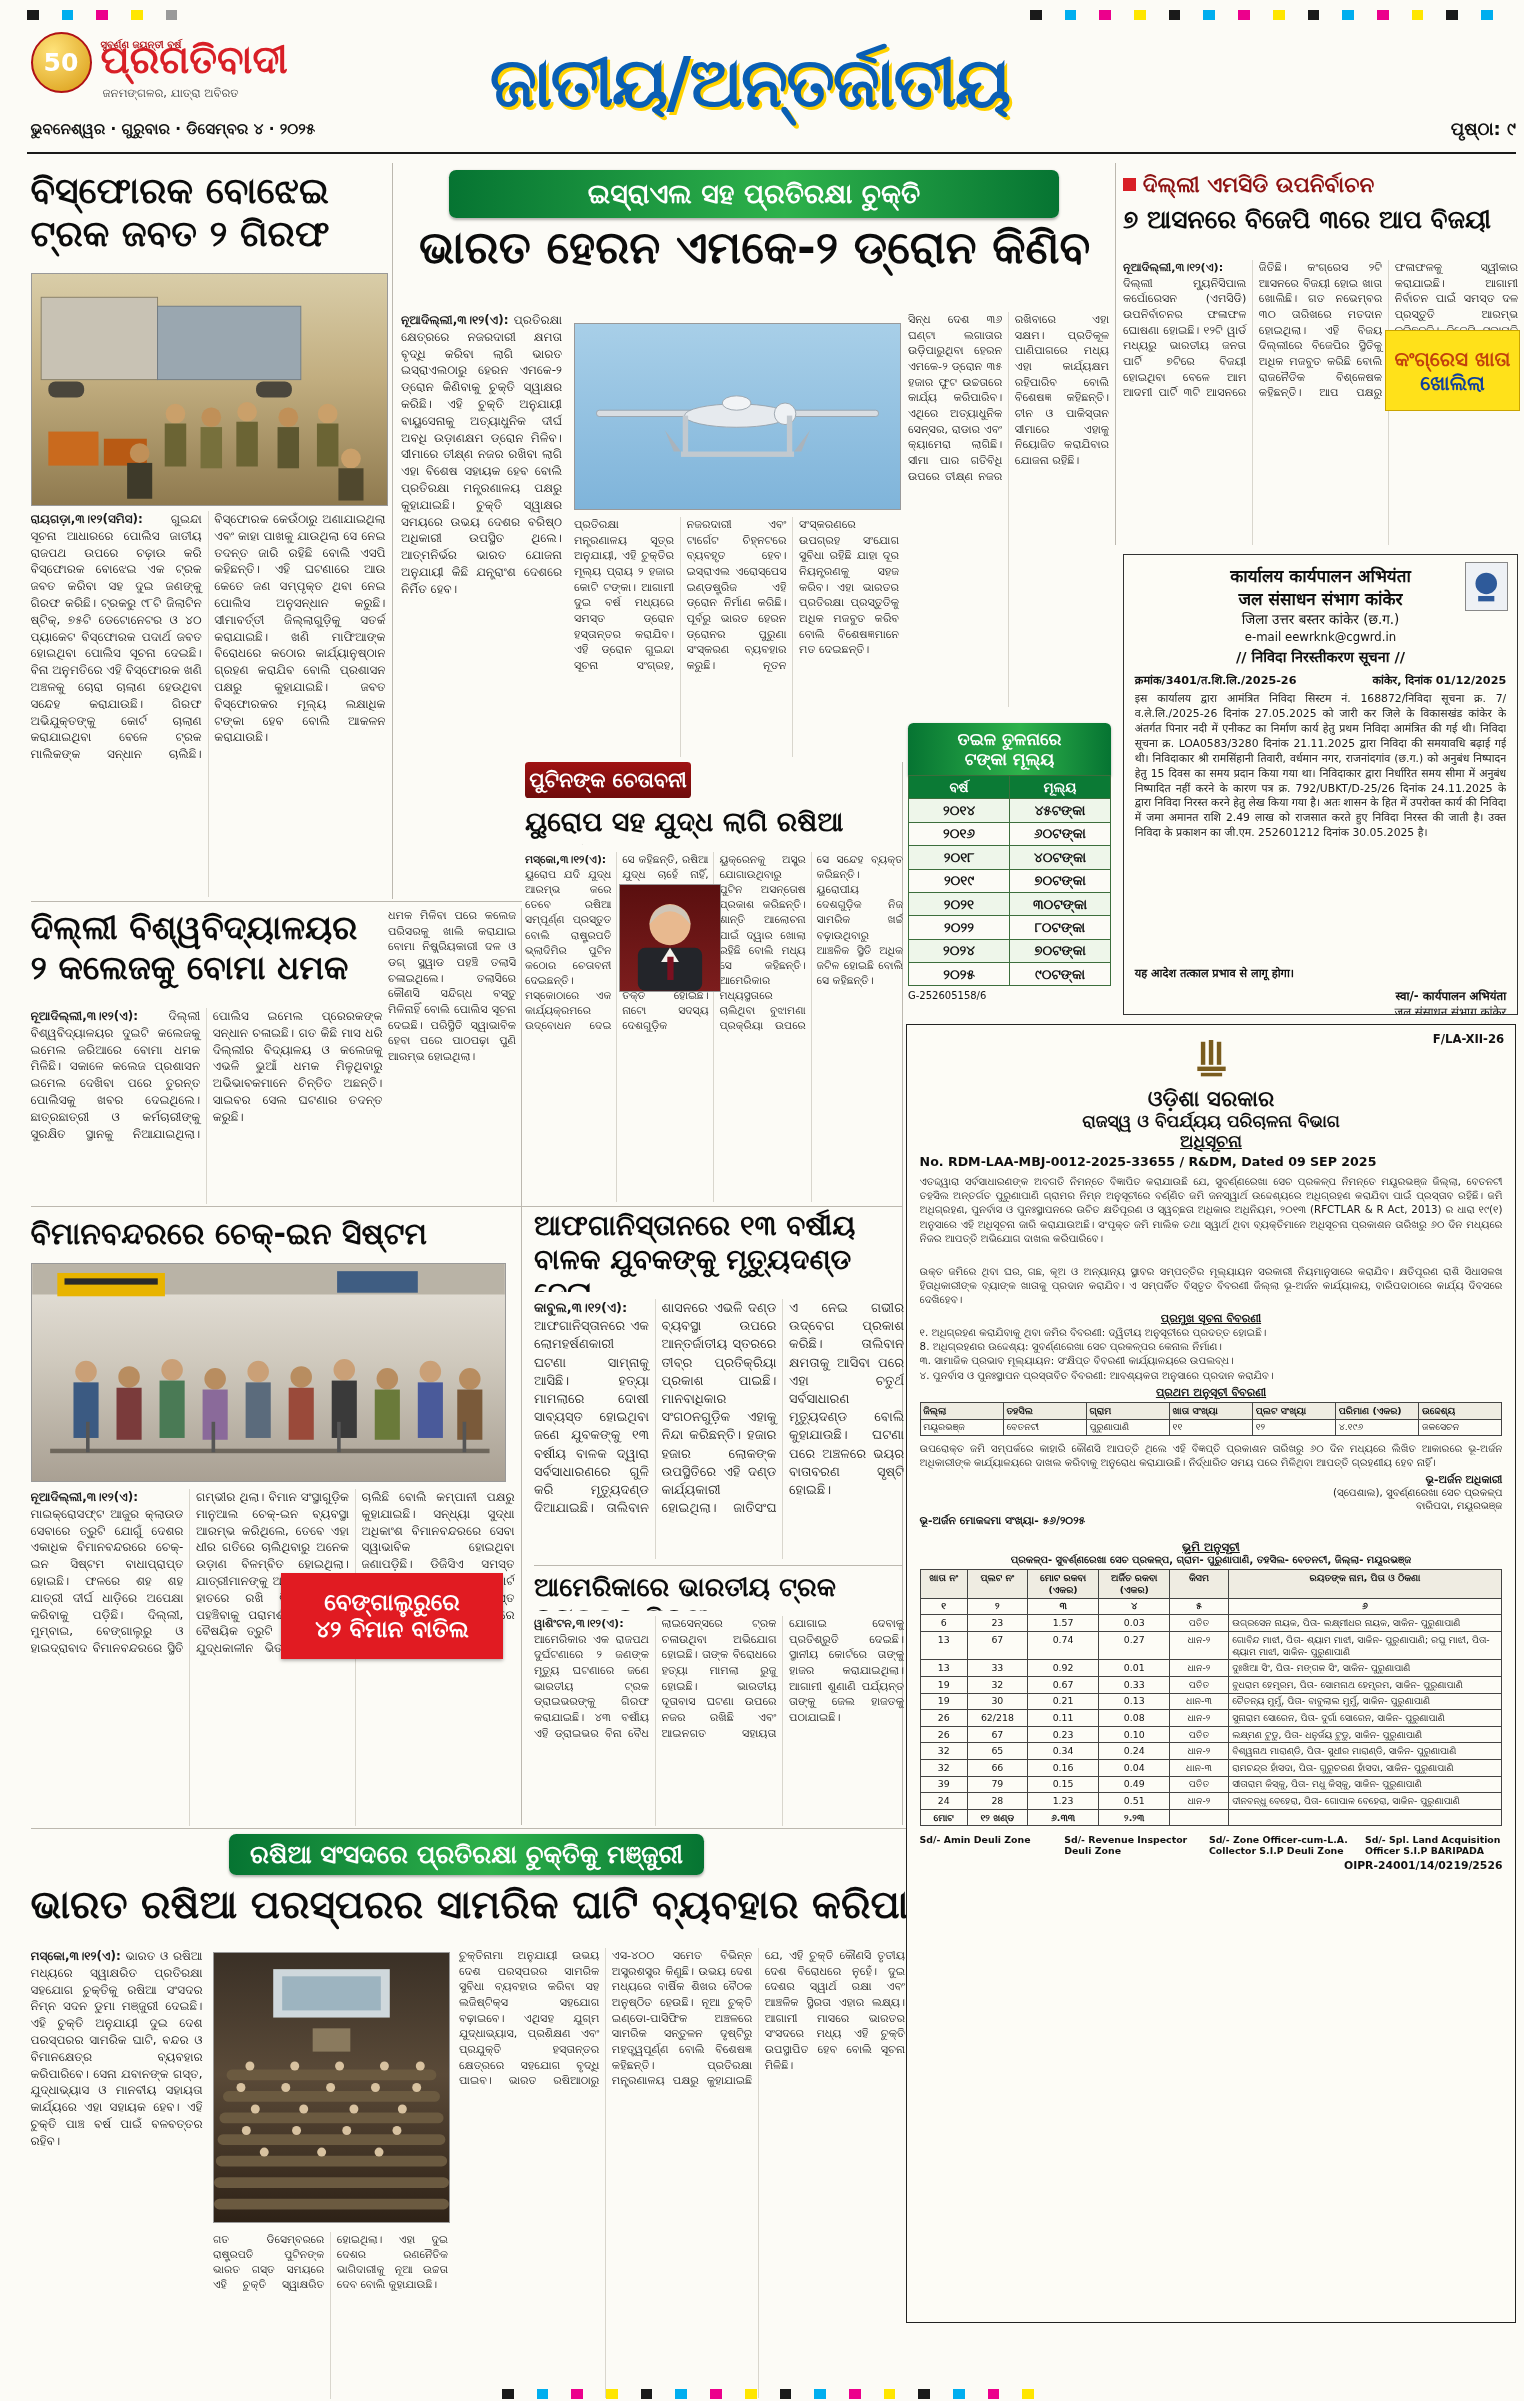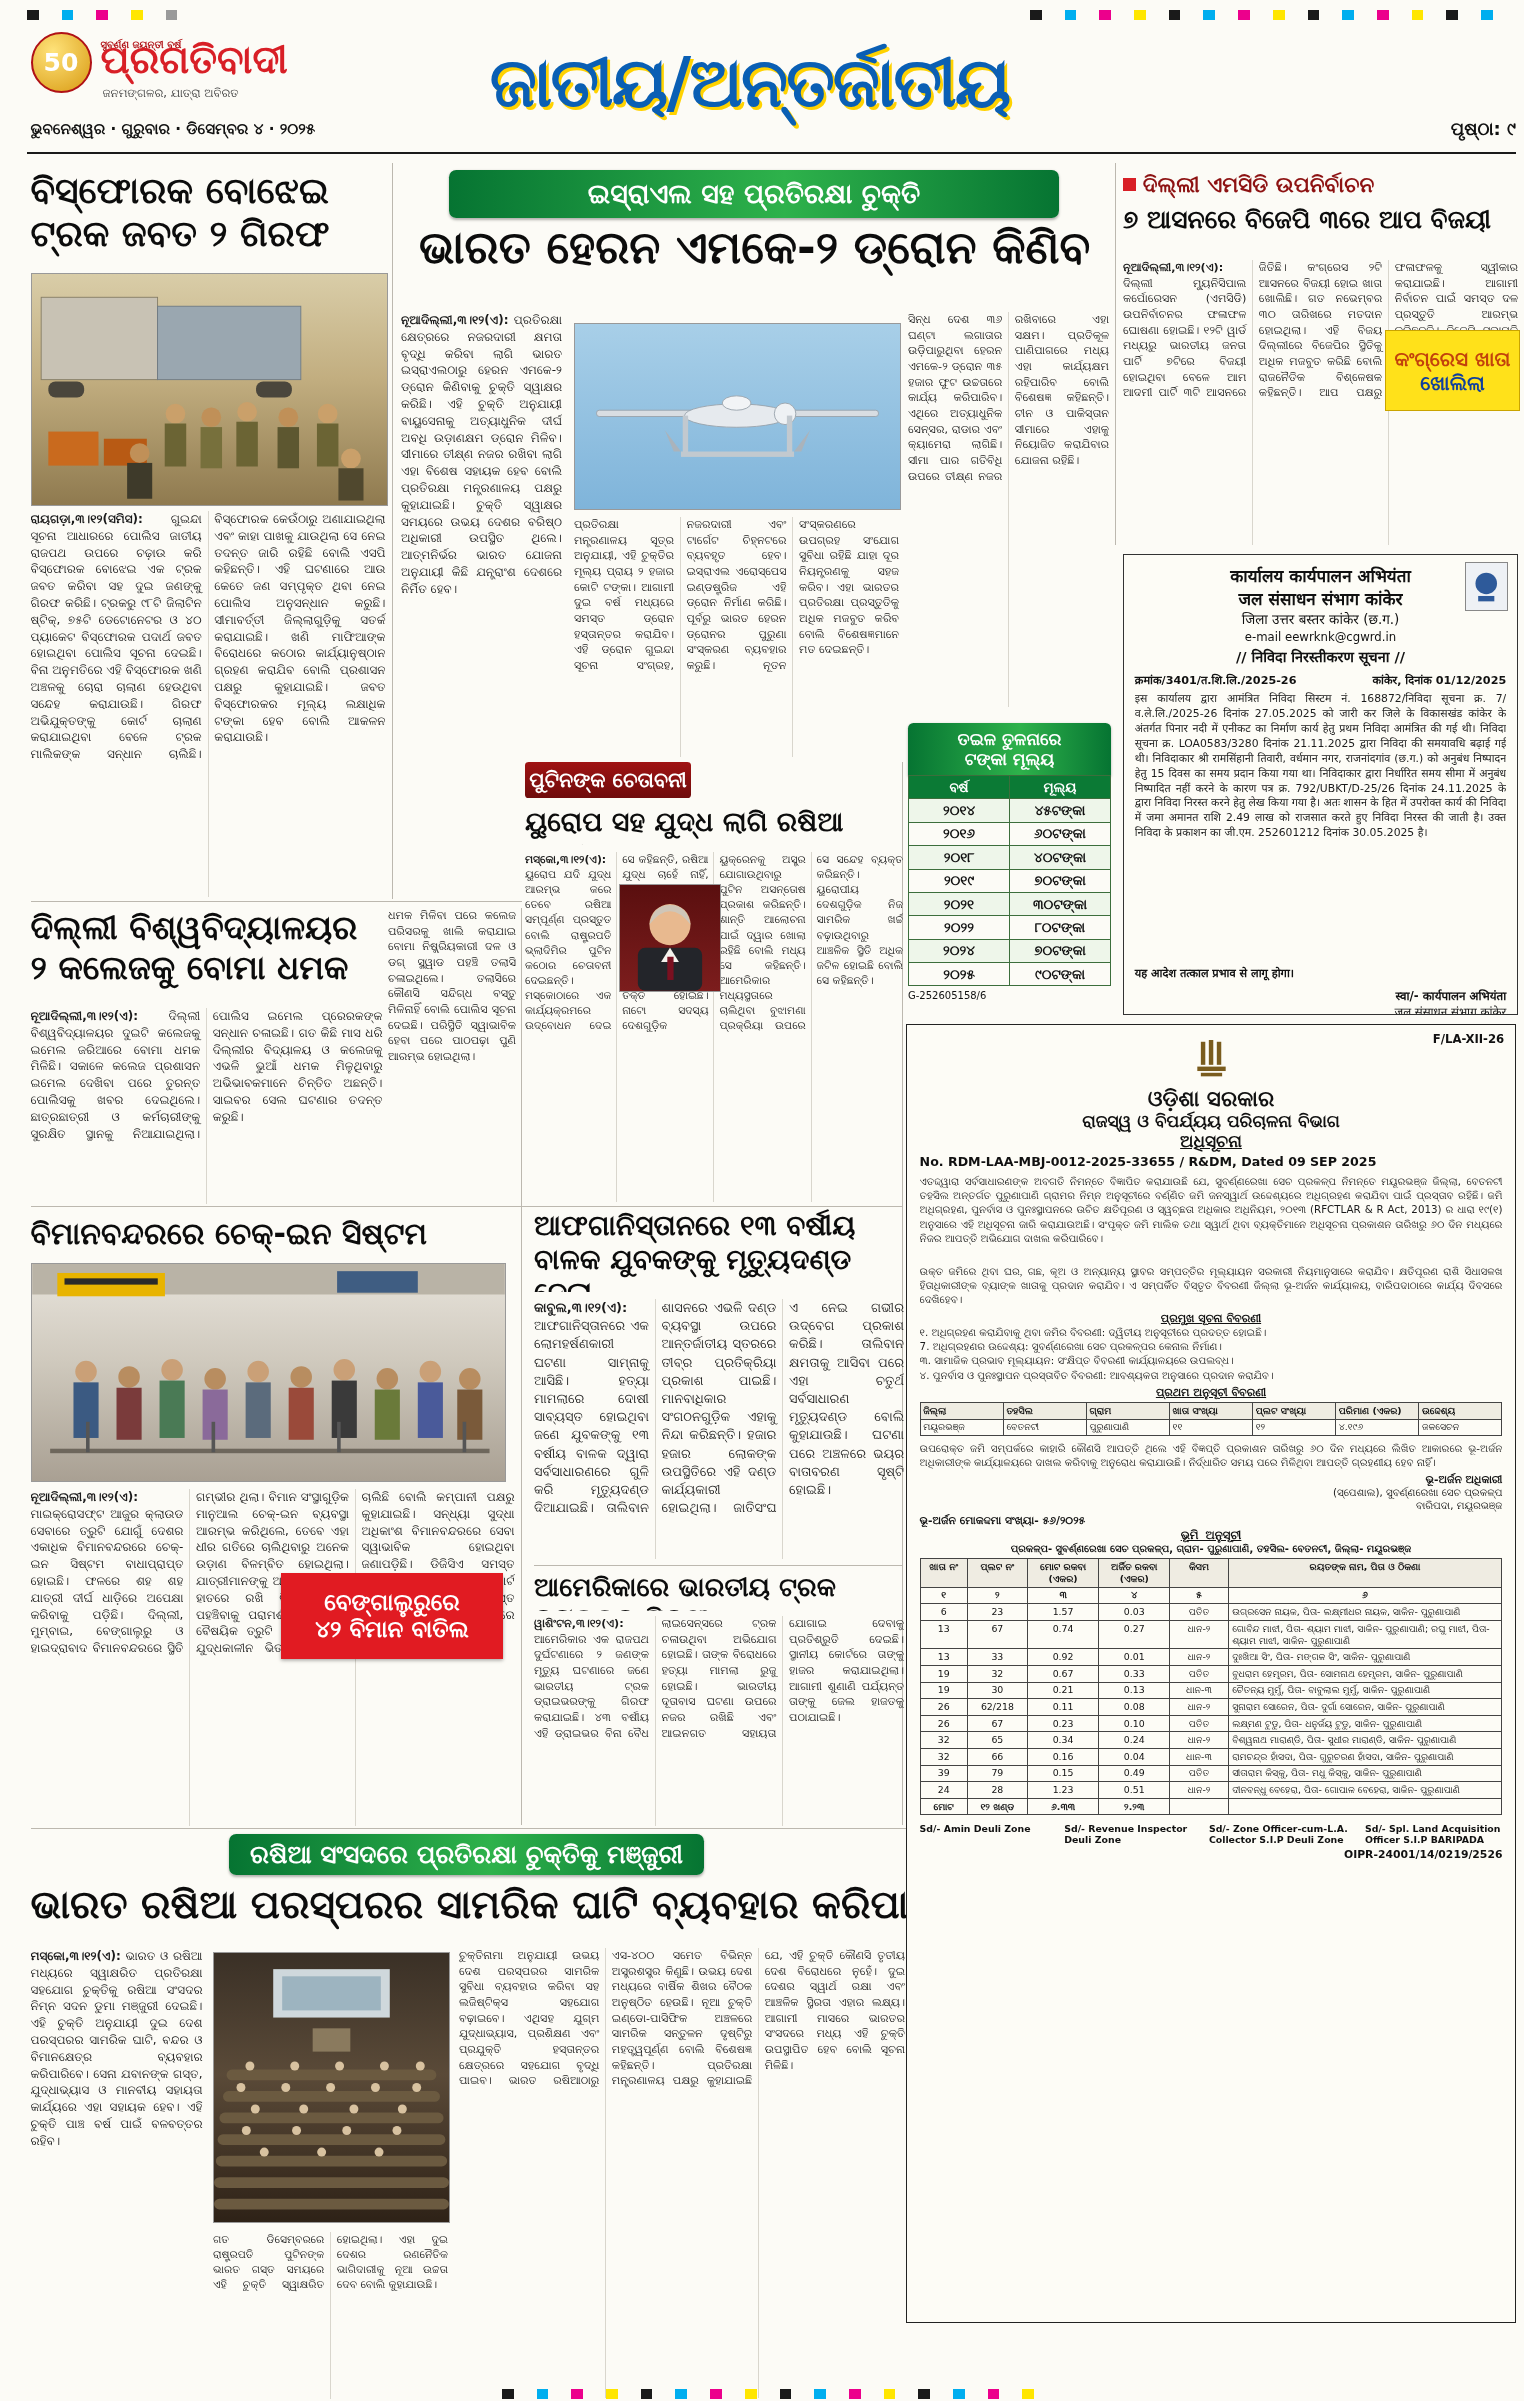--- a/index.html
+++ b/index.html
@@ -238,21 +238,21 @@
         </svg>
     </div>
     <div class="ctr" style="font-size:21.5px;font-weight:bold;">ଓଡ଼ିଶା ସରକାର</div>
     <div class="ctr" style="font-size:17px;font-weight:bold;">ରାଜସ୍ୱ ଓ ବିପର୍ଯ୍ୟୟ ପରିଚାଳନା ବିଭାଗ</div>
     <div class="ctr" style="font-size:17px;font-weight:bold;text-decoration:underline;">ଅଧିସୂଚନା</div>
     <div style="font-size:12.6px;font-weight:bold;margin-top:3.6px;">No. RDM-LAA-MBJ-0012-2025-33655 / R&amp;DM, Dated 09 SEP 2025</div>
     <div class="small-text" style="font-size:10.3px;margin-top:4.5px;">ଏତଦ୍ଦ୍ୱାରା ସର୍ବସାଧାରଣଙ୍କ ଅବଗତି ନିମନ୍ତେ ବିଜ୍ଞାପିତ କରାଯାଉଛି ଯେ, ସୁବର୍ଣ୍ଣରେଖା ସେଚ ପ୍ରକଳ୍ପ ନିମନ୍ତେ ମୟୂରଭଞ୍ଜ ଜିଲ୍ଲା, ବେତନଟୀ ତହସିଲ ଅନ୍ତର୍ଗତ ପୁରୁଣାପାଣି ଗ୍ରାମର ନିମ୍ନ ଅନୁସୂଚୀରେ ବର୍ଣ୍ଣିତ ଜମି ଜନସ୍ୱାର୍ଥ ଉଦ୍ଦେଶ୍ୟରେ ଅଧିଗ୍ରହଣ କରାଯିବା ପାଇଁ ପ୍ରସ୍ତାବ ରହିଛି। ଜମି ଅଧିଗ୍ରହଣ, ପୁନର୍ବାସ ଓ ପୁନଃସ୍ଥାପନରେ ଉଚିତ କ୍ଷତିପୂରଣ ଓ ସ୍ୱଚ୍ଛତା ଅଧିକାର ଅଧିନିୟମ, ୨୦୧୩ (RFCTLAR &amp; R Act, 2013) ର ଧାରା ୧୯(୧) ଅନୁସାରେ ଏହି ଅଧିସୂଚନା ଜାରି କରାଯାଉଅଛି। ସଂପୃକ୍ତ ଜମି ମାଲିକ ତଥା ସ୍ୱାର୍ଥ ଥିବା ବ୍ୟକ୍ତିମାନେ ଅଧିସୂଚନା ପ୍ରକାଶନ ତାରିଖରୁ ୬୦ ଦିନ ମଧ୍ୟରେ ନିଜର ଆପତ୍ତି ଅଭିଯୋଗ ଦାଖଲ କରିପାରିବେ।</div>
     <div class="small-text" style="font-size:10.3px;margin-top:20px;font-family:Liberation Serif, serif;">ଉକ୍ତ ଜମିରେ ଥିବା ଘର, ଗଛ, କୂଅ ଓ ଅନ୍ୟାନ୍ୟ ସ୍ଥାବର ସମ୍ପତ୍ତିର ମୂଲ୍ୟାୟନ ସରକାରୀ ନିୟମାନୁସାରେ କରାଯିବ। କ୍ଷତିପୂରଣ ରାଶି ସିଧାସଳଖ ହିତାଧିକାରୀଙ୍କ ବ୍ୟାଙ୍କ ଖାତାକୁ ପ୍ରଦାନ କରାଯିବ। ଏ ସମ୍ପର୍କିତ ବିସ୍ତୃତ ବିବରଣୀ ଜିଲ୍ଲା ଭୂ-ଅର୍ଜନ କାର୍ଯ୍ୟାଳୟ, ବାରିପଦାଠାରେ କାର୍ଯ୍ୟ ଦିବସରେ ଦେଖିହେବ।</div>
     <div class="ctr" style="font-size:11.2px;font-weight:bold;margin-top:4.5px;text-decoration:underline;">ପ୍ରମୁଖ ସୂଚନା ବିବରଣୀ</div>
     <div class="small-text" style="font-size:10.3px;">୧. ଅଧିଗ୍ରହଣ କରାଯିବାକୁ ଥିବା ଜମିର ବିବରଣୀ: ଦ୍ୱିତୀୟ ଅନୁସୂଚୀରେ ପ୍ରଦତ୍ତ ହୋଇଛି।</div>
-    <div class="small-text" style="font-size:10.3px;">7. ଅଧିଗ୍ରହଣର ଉଦ୍ଦେଶ୍ୟ: ସୁବର୍ଣ୍ଣରେଖା ସେଚ ପ୍ରକଳ୍ପର କେନାଲ ନିର୍ମାଣ।</div>
+    <div class="small-text" style="font-size:10.3px;">8. ଅଧିଗ୍ରହଣର ଉଦ୍ଦେଶ୍ୟ: ସୁବର୍ଣ୍ଣରେଖା ସେଚ ପ୍ରକଳ୍ପର କେନାଲ ନିର୍ମାଣ।</div>
     <div class="small-text" style="font-size:10.3px;">୩. ସାମାଜିକ ପ୍ରଭାବ ମୂଲ୍ୟାୟନ: ସଂକ୍ଷିପ୍ତ ବିବରଣୀ କାର୍ଯ୍ୟାଳୟରେ ଉପଲବ୍ଧ।</div>
     <div class="small-text" style="font-size:10.3px;">୪. ପୁନର୍ବାସ ଓ ପୁନଃସ୍ଥାପନ ପ୍ରସ୍ତାବିତ ବିବରଣୀ: ଆବଶ୍ୟକତା ଅନୁସାରେ ପ୍ରଦାନ କରାଯିବ।</div>
     <div class="ctr" style="font-size:11.2px;font-weight:bold;margin-top:4.5px;text-decoration:underline;">ପ୍ରଥମ ଅନୁସୂଚୀ ବିବରଣୀ</div>
     <table class="schtab" style="margin-top:2.7px;">
         <tbody>
           <tr>
             <td>ଜିଲ୍ଲା</td>
             <td>ତହସିଲ</td>
             <td>ଗ୍ରାମ</td>
             <td>ଖାତା ସଂଖ୍ୟା</td>
@@ -269,21 +269,21 @@
             <td>୪.୧୯୬</td>
             <td>ଜଳସେଚନ</td>
           </tr>
         </tbody>
       </table>
     <div class="small-text" style="font-size:10.3px;margin-top:4.5px;">ଉପରୋକ୍ତ ଜମି ସମ୍ପର୍କରେ କାହାରି କୌଣସି ଆପତ୍ତି ଥିଲେ ଏହି ବିଜ୍ଞପ୍ତି ପ୍ରକାଶନ ତାରିଖରୁ ୬୦ ଦିନ ମଧ୍ୟରେ ଲିଖିତ ଆକାରରେ ଭୂ-ଅର୍ଜନ ଅଧିକାରୀଙ୍କ କାର୍ଯ୍ୟାଳୟରେ ଦାଖଲ କରିବାକୁ ଅନୁରୋଧ କରାଯାଉଛି। ନିର୍ଦ୍ଧାରିତ ସମୟ ପରେ ମିଳିଥିବା ଆପତ୍ତି ଗ୍ରହଣୀୟ ହେବ ନାହିଁ।</div>
     <div class="rt" style="font-size:10.8px;font-weight:bold;margin-top:3.6px;">ଭୂ-ଅର୍ଜନ ଅଧିକାରୀ</div>
     <div class="rt" style="font-size:10.3px;">(ସ୍ପେଶାଲ), ସୁବର୍ଣ୍ଣରେଖା ସେଚ ପ୍ରକଳ୍ପ</div>
     <div class="rt" style="font-size:10.3px;">ବାରିପଦା, ମୟୂରଭଞ୍ଜ</div>
     <div style="font-size:10.8px;font-weight:bold;margin-top:1.8px;">ଭୂ-ଅର୍ଜନ ମୋକଦ୍ଦମା ସଂଖ୍ୟା- ୫୬/୨୦୨୫</div>
-    <div class="ctr" style="font-size:11.7px;font-weight:bold;text-decoration:underline;margin-top:2px;font-family:Liberation Mono, monospace;">ଭୂମି ଅନୁସୂଚୀ</div>
+    <div class="ctr" style="font-size:11.7px;font-weight:bold;text-decoration:underline;margin-top:13px;">ଭୂମି ଅନୁସୂଚୀ</div>
     <div class="ctr" style="font-size:10px;font-weight:bold;">ପ୍ରକଳ୍ପ- ସୁବର୍ଣ୍ଣରେଖା ସେଚ ପ୍ରକଳ୍ପ, ଗ୍ରାମ- ପୁରୁଣାପାଣି, ତହସିଲ- ବେତନଟୀ, ଜିଲ୍ଲା- ମୟୂରଭଞ୍ଜ</div>
     <table class="landtab" style="margin-top:3.6px;">
         <tbody>
           <tr>
             <td>ଖାତା ନଂ</td>
             <td>ପ୍ଲଟ ନଂ</td>
             <td>ମୋଟ ରକବା (ଏକର)</td>
             <td>ଅର୍ଜିତ ରକବା (ଏକର)</td>
             <td>କିସମ</td>
             <td>ରୟତଙ୍କ ନାମ, ପିତା ଓ ଠିକଣା</td>

